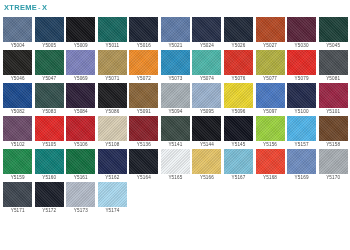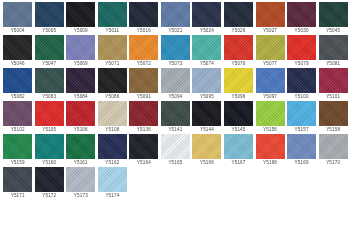--- a/index.html
+++ b/index.html
@@ -73,20 +73,23 @@
     text-align: center;
     white-space: nowrap;
     font-family: "Liberation Sans", sans-serif;
   }
 </style>
 </head>
 <body>
 
 <div id="page">
 
+  <div class="header">
+    <span class="brand">XTREME</span><span class="sep">-</span><span class="code">X</span>
+  </div>
 
   <div class="grid">
       <div class="row">
         <div class="cell">
           <div class="swatch" style="background-color: rgb(94, 116, 147);"></div>
           <div class="label" style="color: rgb(74, 74, 74);">Y5004</div>
         </div>
         <div class="cell">
           <div class="swatch" style="background-color: rgb(32, 64, 95);"></div>
           <div class="label" style="color: rgb(74, 74, 74);">Y5005</div>

